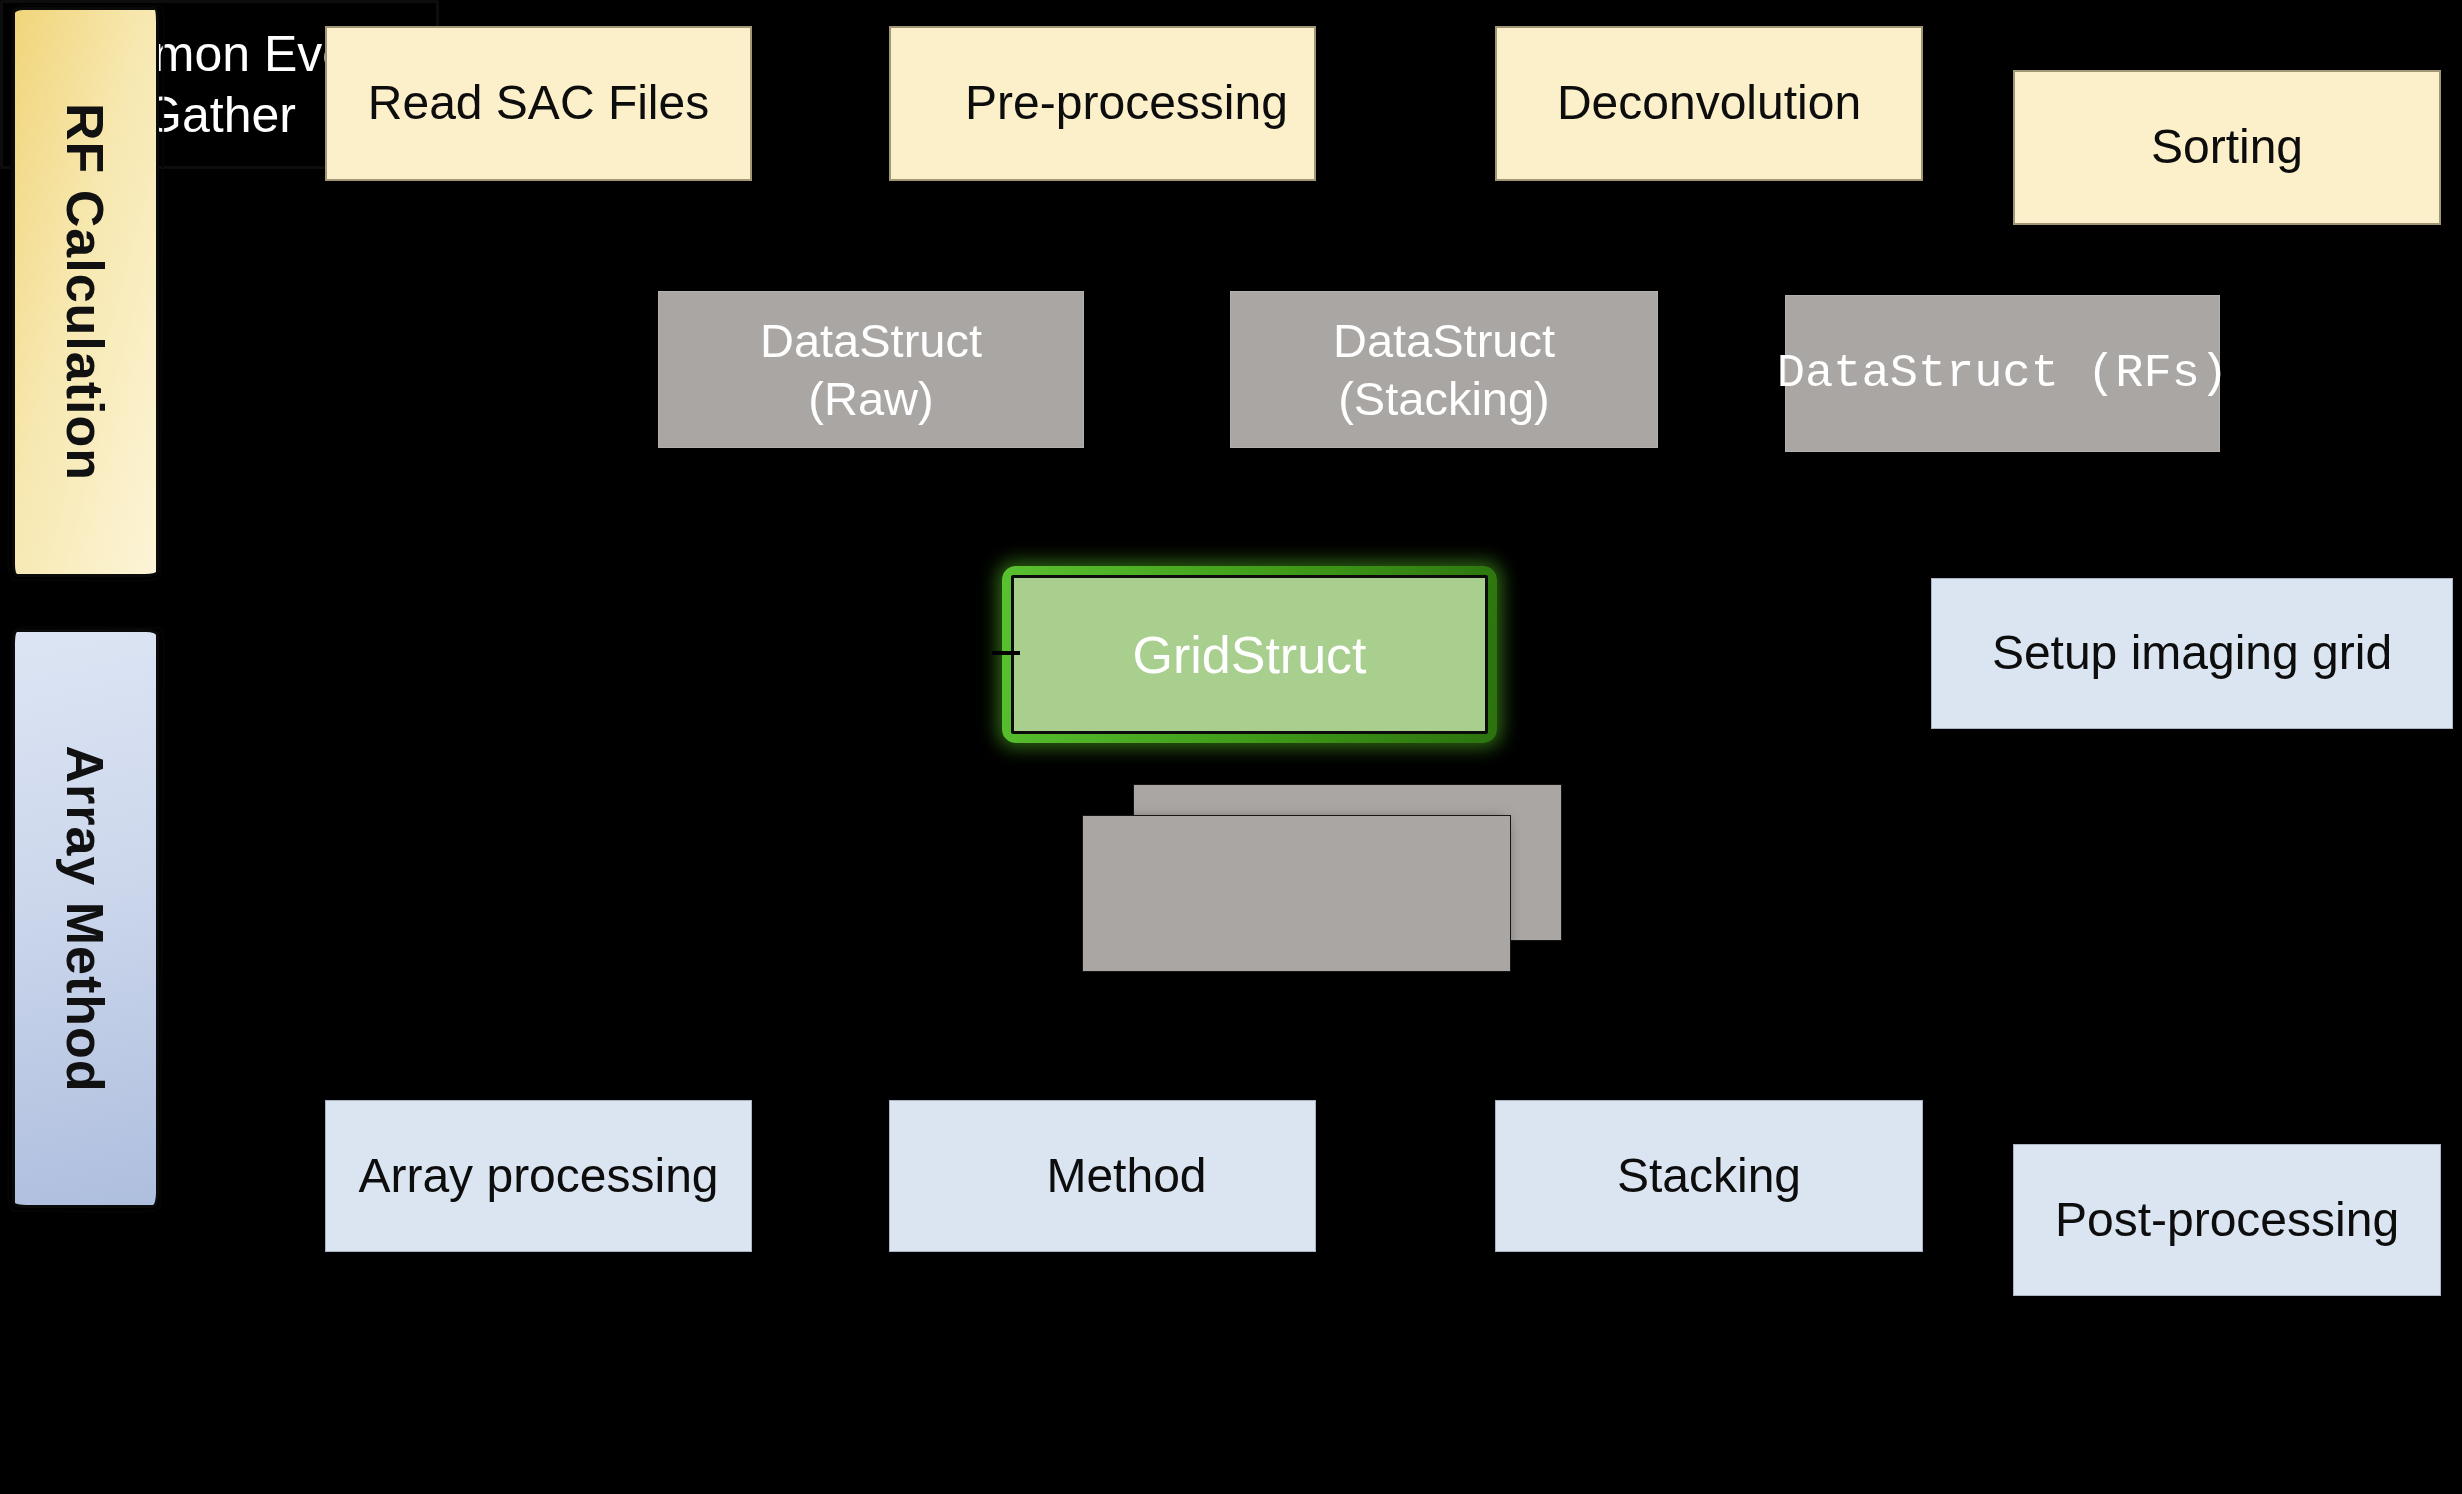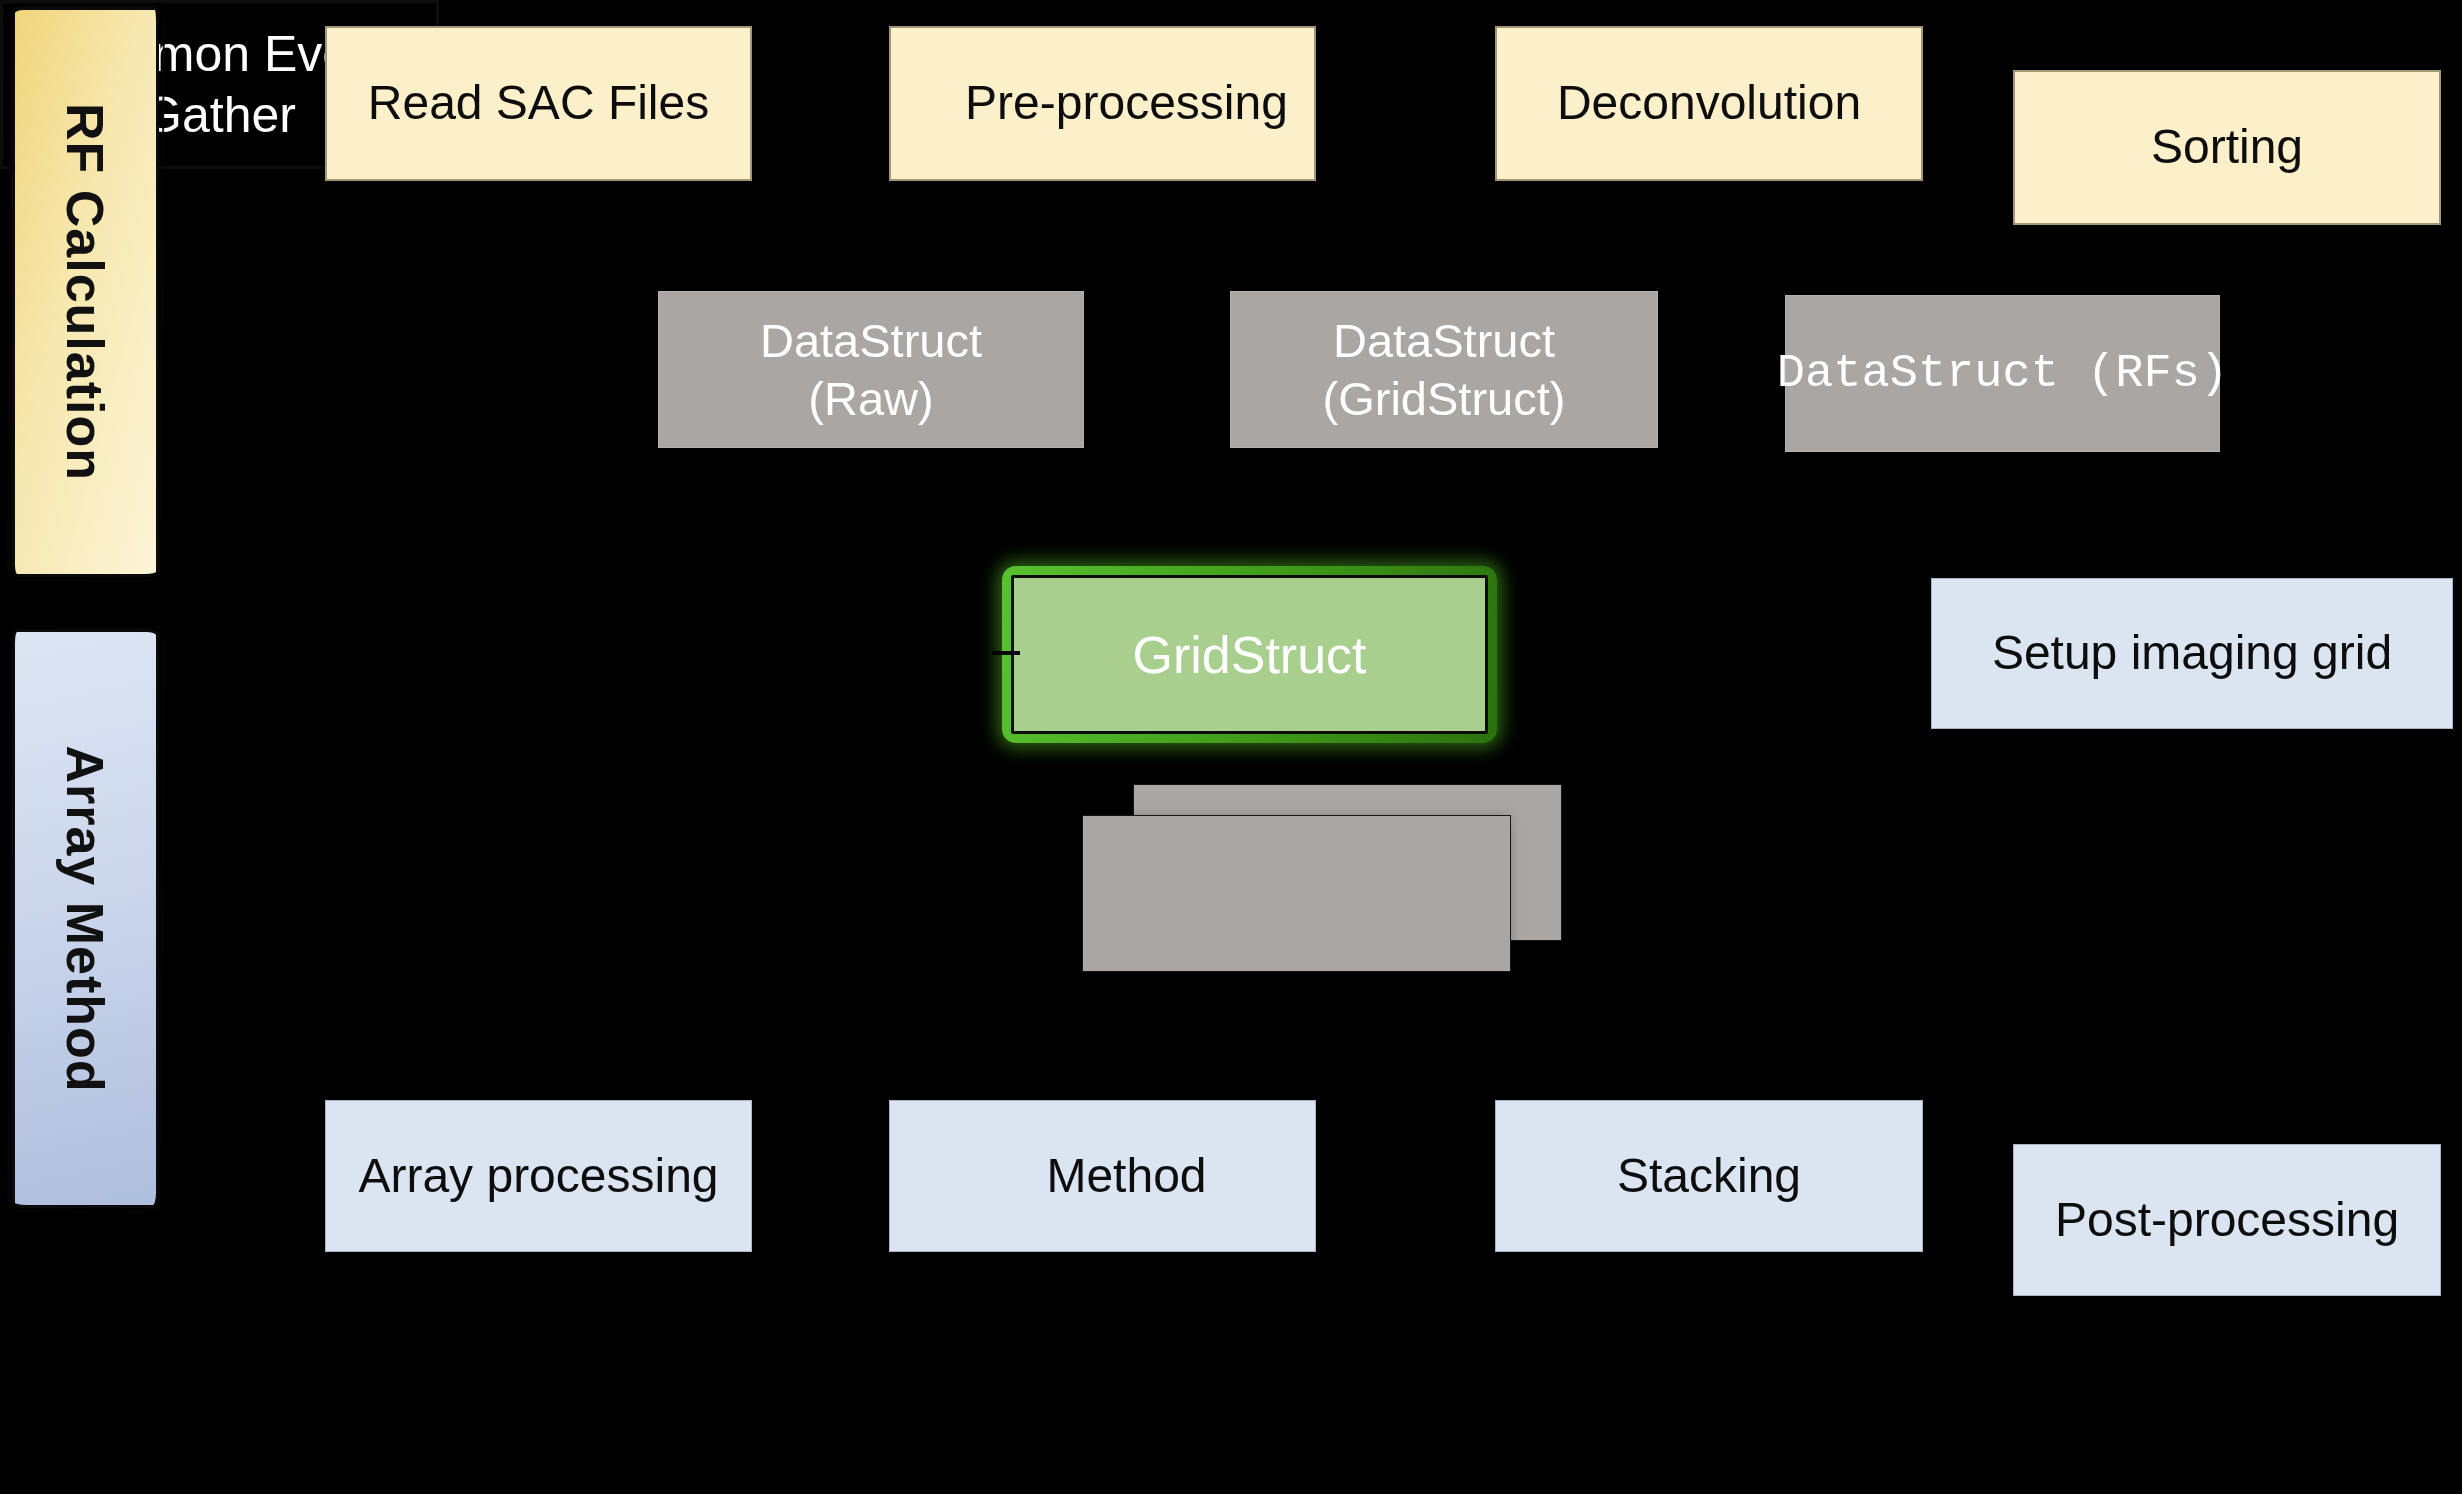--- a/index.html
+++ b/index.html
@@ -133,21 +133,21 @@
   <div class="box yellow r-top c4">
     <span>Sorting</span>
   </div>
 
   <div class="box grayb r-ds ds1">
     <span>DataStruct</span>
     <span>(Raw)</span>
   </div>
   <div class="box grayb r-ds ds2">
     <span>DataStruct</span>
-    <span>(GridStruct)</span>
+    <span>(Stacking)</span>
   </div>
   <div class="box grayb r-ds ds3">
     <span>DataStruct (RFs)</span>
 
   </div>
 
   <div id="gridstruct-outer">
     <div id="gridstruct-inner">
       <span>GridStruct</span>
     </div>

